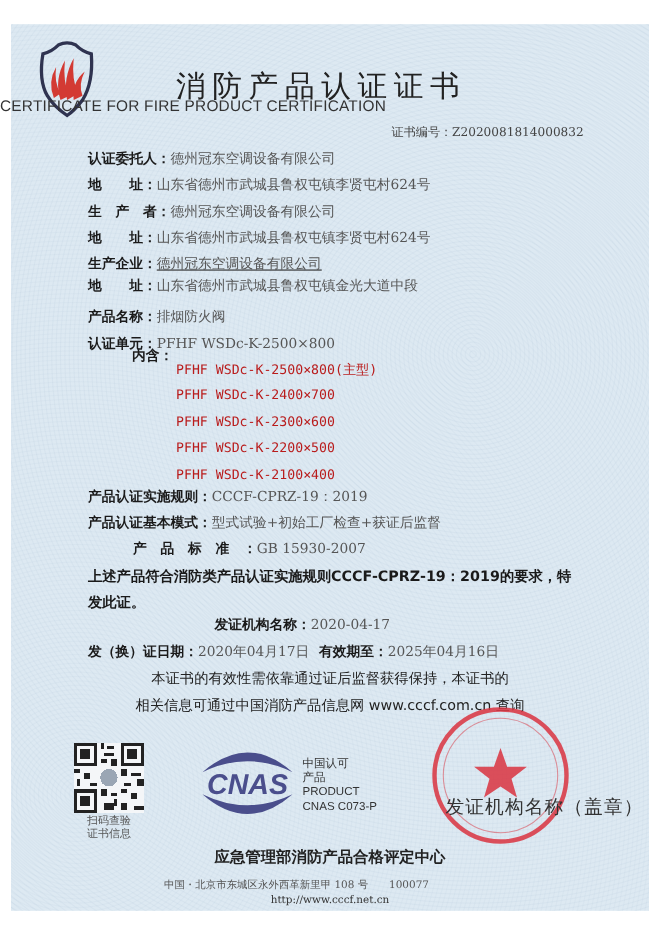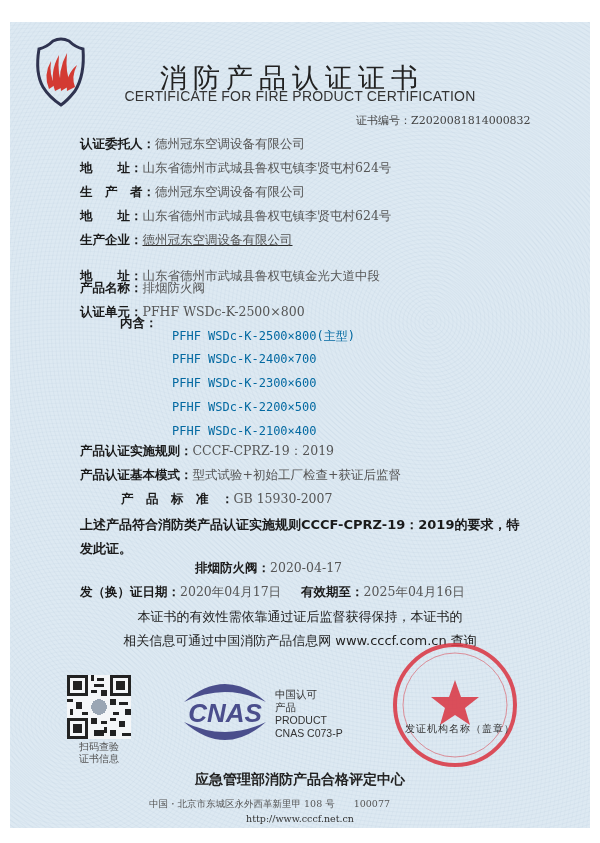--- a/index.html
+++ b/index.html
@@ -9,34 +9,34 @@
   }
   .sheet {
     position:absolute; left:10px; top:22px; width:580px; height:806px;
     background:
       repeating-radial-gradient(circle at 420px 300px, rgba(255,255,255,0.0) 0px, rgba(255,255,255,0.0) 2px, rgba(150,175,200,0.10) 3px, rgba(255,255,255,0) 4px),
       repeating-radial-gradient(circle at 60px 700px, rgba(255,255,255,0.0) 0px, rgba(255,255,255,0.0) 2px, rgba(150,175,200,0.08) 3px, rgba(255,255,255,0) 4px),
       #dde9f2;
   }
   .abs { position:absolute; }
   .title-cn { left:0; width:584px; top:60px; text-align:center; font-family:"DejaVu Sans", sans-serif; font-size:27px; letter-spacing:6px; color:#222; }
-  .title-en { left:0; width:600px; top:88px; text-align:center; font-family:"Liberation Sans", sans-serif; font-size:14px; color:#333; letter-spacing:0.2px; }
+  .title-en { left:0; width:600px; top:88px; font-family:"Liberation Sans", sans-serif; font-size:14px; color:#333; letter-spacing:0.2px; }
   .cert-no { left:356px; top:113px; font-size:11px; color:#444; }
   .row { position:absolute; left:80px; font-size:12.5px; white-space:nowrap; }
   .lbl { font-family:"DejaVu Sans", sans-serif; font-weight:bold; color:#1a1a1a; display:inline-block; }
   .val { color:#555; font-family:"DejaVu Serif", serif; }
-  .model { position:absolute; left:160px; font-size:12px; color:#0369a1; font-family:"DejaVu Sans Mono", "Liberation Mono", monospace;margin-left:12px; }
+  .model { position:absolute; left:160px; font-size:12px; color:#b91c1c; font-family:"DejaVu Sans Mono", "Liberation Mono", monospace; }
   .para { left:80px; top:513px; width:450px; font-family:"DejaVu Sans", sans-serif; font-weight:bold; font-size:13px; line-height:24px; color:#1a1a1a; }
   .center-note { left:0; width:600px; text-align:center; font-family:"DejaVu Sans", sans-serif; font-size:13px; color:#222; }
   .qr { left:67px; top:675px; width:64px; height:64px; }
   .qr-cap { left:67px; top:741px; width:64px; text-align:center; font-size:10px; color:#555; line-height:12px; }
   .cnas { left:170px; top:672px; width:110px; height:80px; }
   .cnas-text { left:275px; top:688px; font-family:"Liberation Sans", sans-serif; font-size:10.5px; line-height:13px; color:#333; }
   .stamp { left:390px; top:640px; width:130px; height:130px; }
-  .stamp-cap { left:405px; top:722px; font-size:10px; color:#333; letter-spacing:1px; }
+  .stamp-cap { left:405px; top:722px; font-size:17px; color:#333; letter-spacing:1px; }
   .org { left:0; width:600px; top:771px; text-align:center; font-family:"DejaVu Serif", serif; font-weight:bold; font-size:14px; color:#222; }
   .addr { left:0; width:539px; top:798px; text-align:center; font-size:9.5px; color:#555; }
   .url { left:0; width:600px; top:813px; text-align:center; font-size:9.5px; color:#333; }
 </style>
 </head>
 <body>
 
 <div class="sheet"></div>
 
 <svg class="abs" style="left:33px;top:35px;" width="56" height="72" viewBox="0 0 56 72">
@@ -51,41 +51,41 @@
 <div class="abs title-en">CERTIFICATE FOR FIRE PRODUCT CERTIFICATION</div>
 <div class="abs cert-no">
   <span>证书编号：</span><span>Z2020081814000832</span>
 </div>
 
 <div class="row" style="top:136px;"><span class="lbl">认证委托人：</span><span class="val">德州冠东空调设备有限公司</span></div>
 <div class="row" style="top:160px;"><span class="lbl">地　　址：</span><span class="val">山东省德州市武城县鲁权屯镇李贤屯村624号</span></div>
 <div class="row" style="top:184px;"><span class="lbl">生　产　者：</span><span class="val">德州冠东空调设备有限公司</span></div>
 <div class="row" style="top:208px;"><span class="lbl">地　　址：</span><span class="val">山东省德州市武城县鲁权屯镇李贤屯村624号</span></div>
 <div class="row" style="top:232px;text-decoration:underline;"><span class="lbl">生产企业：</span><span class="val">德州冠东空调设备有限公司</span></div>
-<div class="row" style="top:268px;"><span class="lbl">地　　址：</span><span class="val">山东省德州市武城县鲁权屯镇金光大道中段</span></div>
+<div class="row" style="top:252px;"><span class="lbl">地　　址：</span><span class="val">山东省德州市武城县鲁权屯镇金光大道中段</span></div>
 <div class="row" style="top:280px;"><span class="lbl">产品名称：</span><span class="val">排烟防火阀</span></div>
 <div class="row" style="top:304px;"><span class="lbl">认证单元：</span><span class="val">PFHF WSDc-K-2500×800</span></div>
 
 <div class="row" style="top:315px;left:120px;"><span class="lbl">内含：</span></div>
 <div class="model" style="top:328px;">PFHF WSDc-K-2500×800(主型)</div>
 <div class="model" style="top:352px;">PFHF WSDc-K-2400×700</div>
 <div class="model" style="top:376px;">PFHF WSDc-K-2300×600</div>
 <div class="model" style="top:400px;">PFHF WSDc-K-2200×500</div>
 <div class="model" style="top:424px;">PFHF WSDc-K-2100×400</div>
 
 <div class="row" style="top:443px;"><span class="lbl">产品认证实施规则：</span><span class="val">CCCF-CPRZ-19：2019</span></div>
 <div class="row" style="top:467px;"><span class="lbl">产品认证基本模式：</span><span class="val">型式试验+初始工厂检查+获证后监督</span></div>
 <div class="row" style="top:491px;margin-left:41px;"><span class="lbl">产　品　标　准　：</span><span class="val">GB 15930-2007</span></div>
 
 <div class="abs para">上述产品符合消防类产品认证实施规则CCCF-CPRZ-19：2019的要求，特发此证。</div>
 
-<div class="row" style="top:560px;left:195px;"><span class="lbl">排烟防火阀：</span><span class="val">2020-04-17</span></div>
+<div class="row" style="top:560px;left:195px;"><span class="lbl">发证机构名称：</span><span class="val">2020-04-17</span></div>
 <div class="row" style="top:584px;">
   <span class="lbl">发（换）证日期：</span><span class="val">2020年04月17日</span>
-  <span class="lbl" style="margin-left:16px;">有效期至：</span><span class="val">2025年04月16日</span>
+  <span class="lbl" style="margin-left:5px;">有效期至：</span><span class="val">2025年04月16日</span>
 </div>
 
 <div class="abs center-note" style="top:608px;">本证书的有效性需依靠通过证后监督获得保持，本证书的</div>
 <div class="abs center-note" style="top:632px;">相关信息可通过中国消防产品信息网 www.cccf.com.cn 查询</div>
 
 <svg class="abs qr" viewBox="0 0 21 21" shape-rendering="crispEdges">
   <rect width="21" height="21" fill="#f4f6f8"></rect>
   <g fill="#222">
     <rect x="0" y="0" width="7" height="7"></rect>
       <rect x="1" y="1" width="5" height="5" fill="#f4f6f8"></rect>

